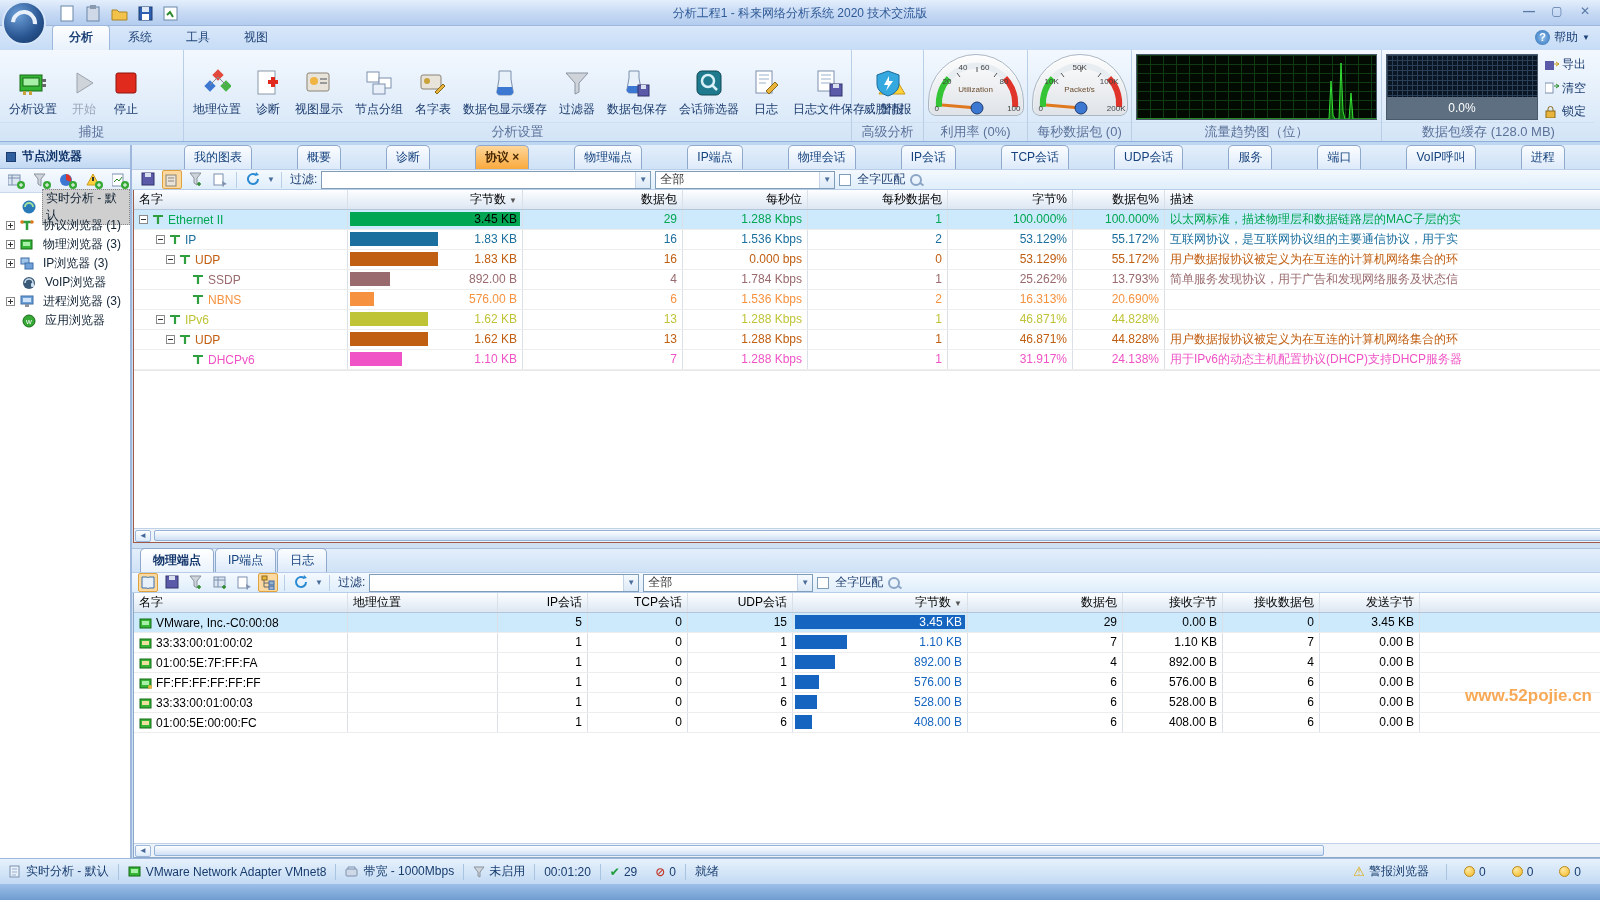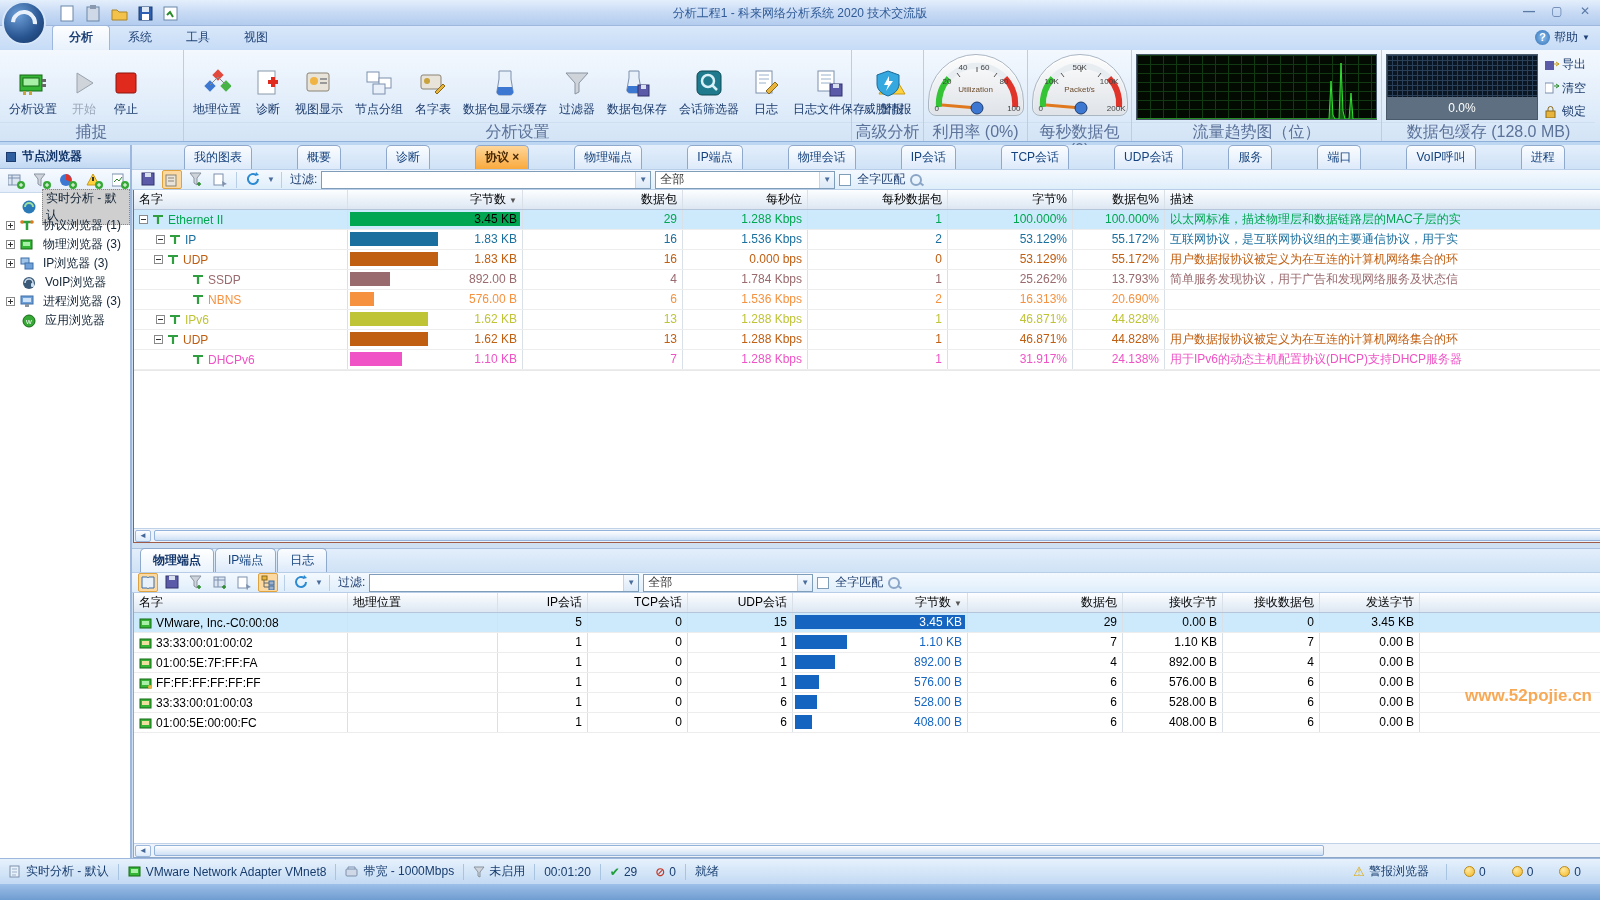--- a/index.html
+++ b/index.html
@@ -26,21 +26,21 @@
   .mtab { padding:3px 16px 4px; color:#1f4276; margin-right:2px; border-radius:4px 4px 0 0; }
   .mtab.active { background:linear-gradient(#fdfeff,#e8f1fb); border:1px solid #9db8dc; border-bottom:none; font-weight:bold; }
   .help-area { position:absolute; right:10px; top:3px; display:flex; align-items:center; gap:4px; color:#1f4276; }
   .help-q { width:15px; height:15px; border-radius:50%; background:radial-gradient(#8ec0ef,#2b6cb4); color:#fff; font-weight:bold; font-size:11px; text-align:center; line-height:15px; }
 
   
   .ribbon { position:absolute; left:0; top:50px; width:1600px; height:92px;
     background:linear-gradient(#f3f8fe,#e1edfa 60%,#d3e4f6); border-bottom:1px solid #8fb0d8; display:flex; }
   .rgroup { display:flex; flex-direction:column; border-right:1px solid #b9cfe8; }
   .rgroup-body { flex:1; display:flex; align-items:stretch; padding:3px 4px 0; gap:2px; }
-  .rgroup-cap { height:19px; line-height:18px; text-align:center; color:#5b7299; font-size:16px;
+  .rgroup-cap { height:19px; line-height:18px; text-align:center; color:#5b7299; font-size:13px;
     background:linear-gradient(#dcle,#0000), linear-gradient(#dce9f8,#c8dcf2); border-top:1px solid #cfdff2; }
   .rbtn { display:flex; flex-direction:column; align-items:center; justify-content:flex-end; gap:3px; padding:3px 5px 4px; border-radius:3px; color:#1c3c6e; white-space:nowrap; }
   .rbtn.disabled { color:#9aa7b8; }
   .ric { width:30px; height:30px; display:flex; align-items:center; justify-content:center; }
   .ric svg { display:block; }
 
   .gauge-wrap { width:104px; position:relative; }
   .gauge { position:relative; width:96px; height:62px; margin:4px auto 0;
     background:linear-gradient(#fdfdfd,#dfe3e8); border-radius:48px 48px 8px 8px; border:1px solid #aab6c2; box-shadow:inset 0 1px 2px #fff; }
   .gauge svg { position:absolute; left:0; top:0; }
@@ -117,21 +117,21 @@
   .grid-p { display:grid; grid-template-columns:214px 175px 160px 125px 140px 125px 92px minmax(0,1fr); }
   .grid-e { display:grid; grid-template-columns:214px 150px 90px 100px 105px 175px 155px 100px 97px 100px minmax(0,1fr); }
   .thead { background:linear-gradient(#fdfeff,#e9f0f8 60%,#dde7f2); border-bottom:1px solid #b5c6da; color:#000; }
   .thead .c { font-weight:normal; }
   .c { height:19px; line-height:18px; padding:0 5px; border-right:1px solid #d9e0e8; overflow:hidden; white-space:nowrap; }
   .num { text-align:right; }
   .trow { border-bottom:1px solid #ededed; background:#fff; }
   .trow.sel { background:#cdeafc; }
   .sort { font-size:8px; color:#555; margin-left:3px; }
   .namecell { display:flex; align-items:center; gap:4px; }
-  .lv1 { padding-left:22px; } .lv2 { padding-left:20px; } .lv3 { padding-left:58px; }
+  .lv1 { padding-left:22px; } .lv2 { padding-left:32px; } .lv3 { padding-left:58px; }
   .barcell { position:relative; }
   .bar { position:absolute; left:2px; top:2px; bottom:3px; }
   .bval { position:relative; z-index:2; }
   .bval.dark { color:#000; }
   .bval.white { color:#fff; }
   .filler-top { height:158px; background:#fff; border-top:1px solid #e8e8e8; }
   .filler-bottom { height:110px; background:#fff; }
 
   .hscroll { height:14px; background:#eef3fa; border-top:1px solid #c0d2e8; display:flex; align-items:center; position:relative; }
   .hs-arrow { width:16px; height:12px; display:flex; align-items:center; justify-content:center; font-size:8px; color:#44679a;

